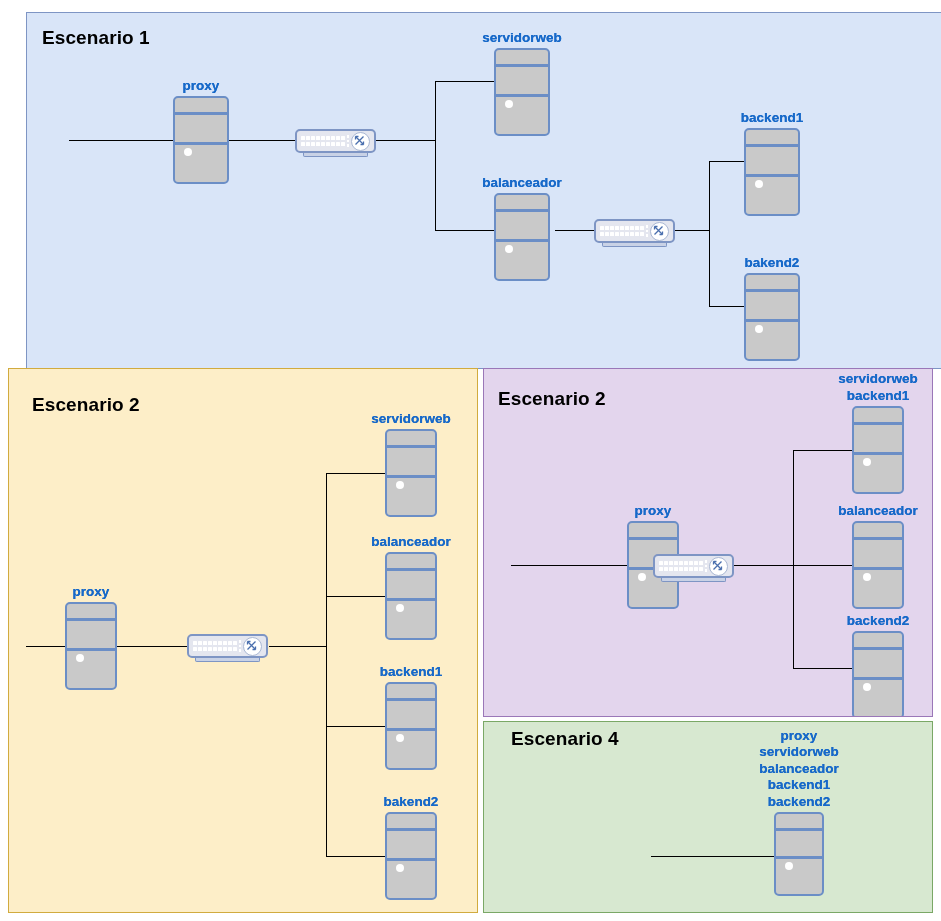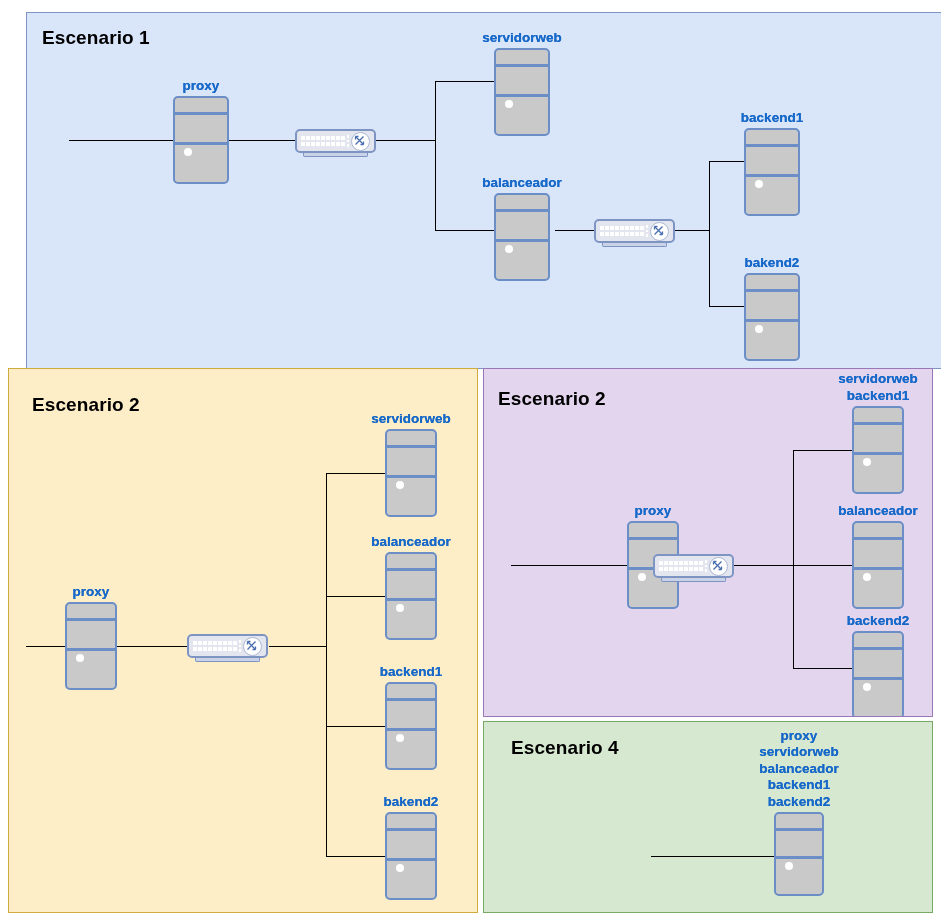--- a/index.html
+++ b/index.html
@@ -444,21 +444,21 @@
       <div class="host" style="left:0; top:0; width:52px; height:88px;">
         <div class="bar1" style="top:14px;"></div>
         <div class="bar2" style="top:44px;"></div>
         <div style="position:absolute; left:9px; top:50px; width:8px; height:8px; border-radius:50%; background:#ffffff;"></div>
       </div>
     </div>
   </div>
 
   <div class="panel" id="p4" style="left:483px; top:721px; width:450px; height:192px; background:#d7e8d0; border-color:#7aa866;">
 
-    <div class="panel-title" style="left:27px; top:15px;">Escenario 4</div>
+    <div class="panel-title" style="left:27px; top:6px;">Escenario 4</div>
 
     <div class="link h" style="left:167px; top:134px; width:123px;"></div>
 
     <div class="node" style="left:290px; top:90px; width:50px; height:84px;">
       <div class="node-label" style="margin-bottom:2px;">
         <div>proxy</div>
         <div>servidorweb</div>
         <div>balanceador</div>
         <div>backend1</div>
         <div>backend2</div>

